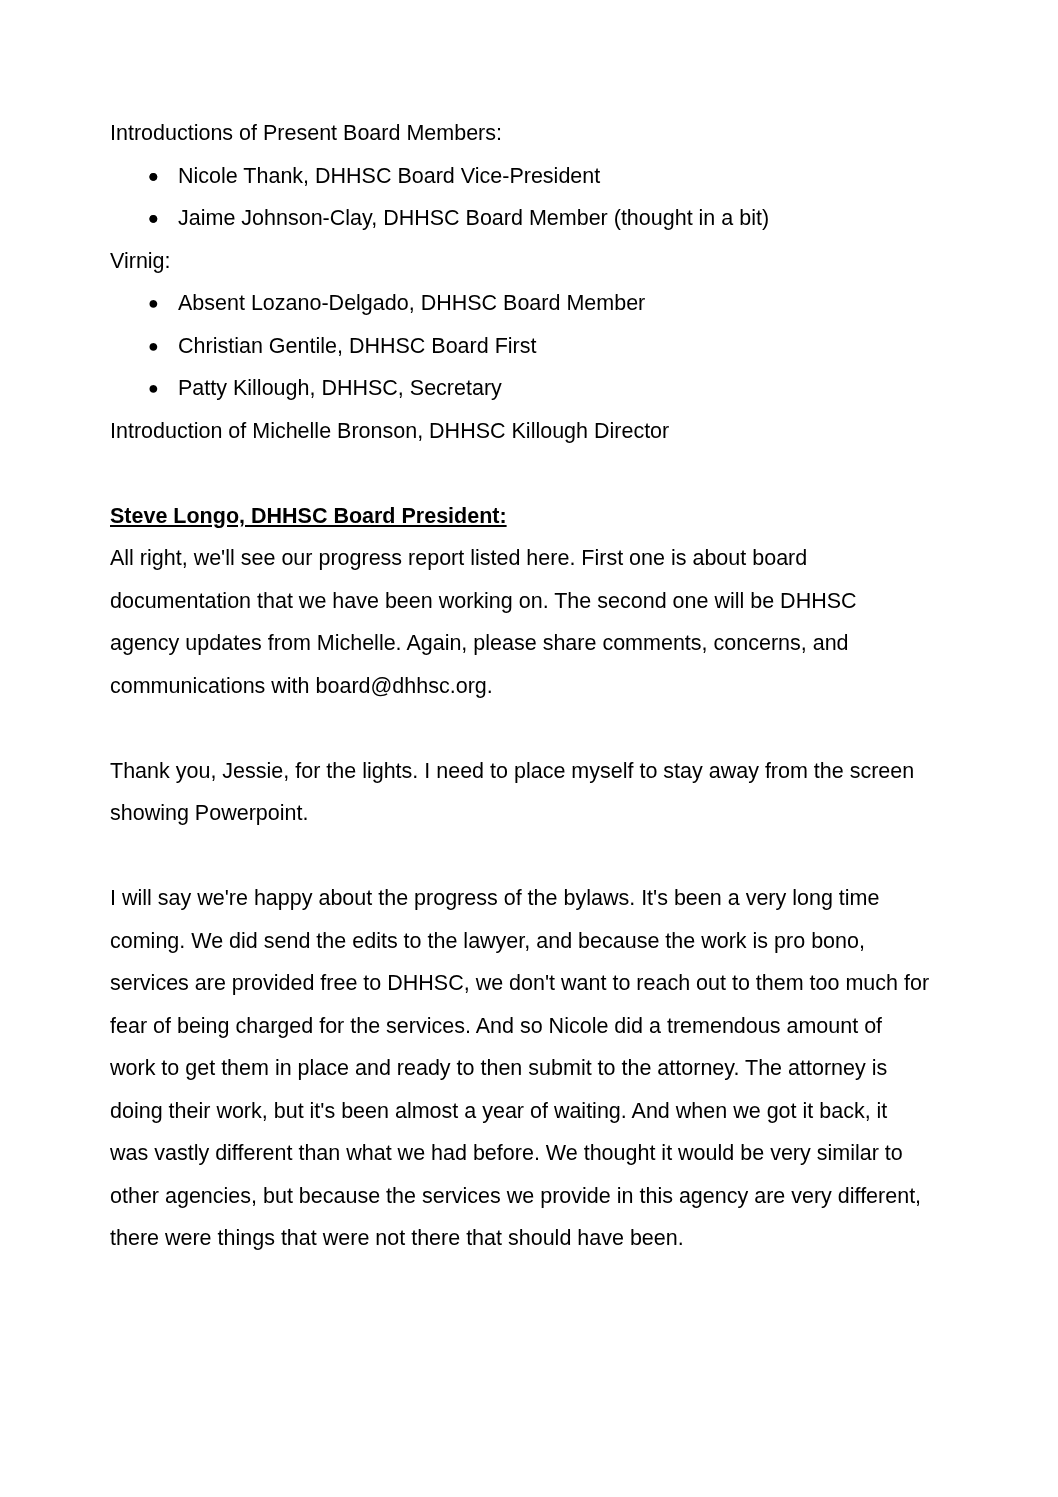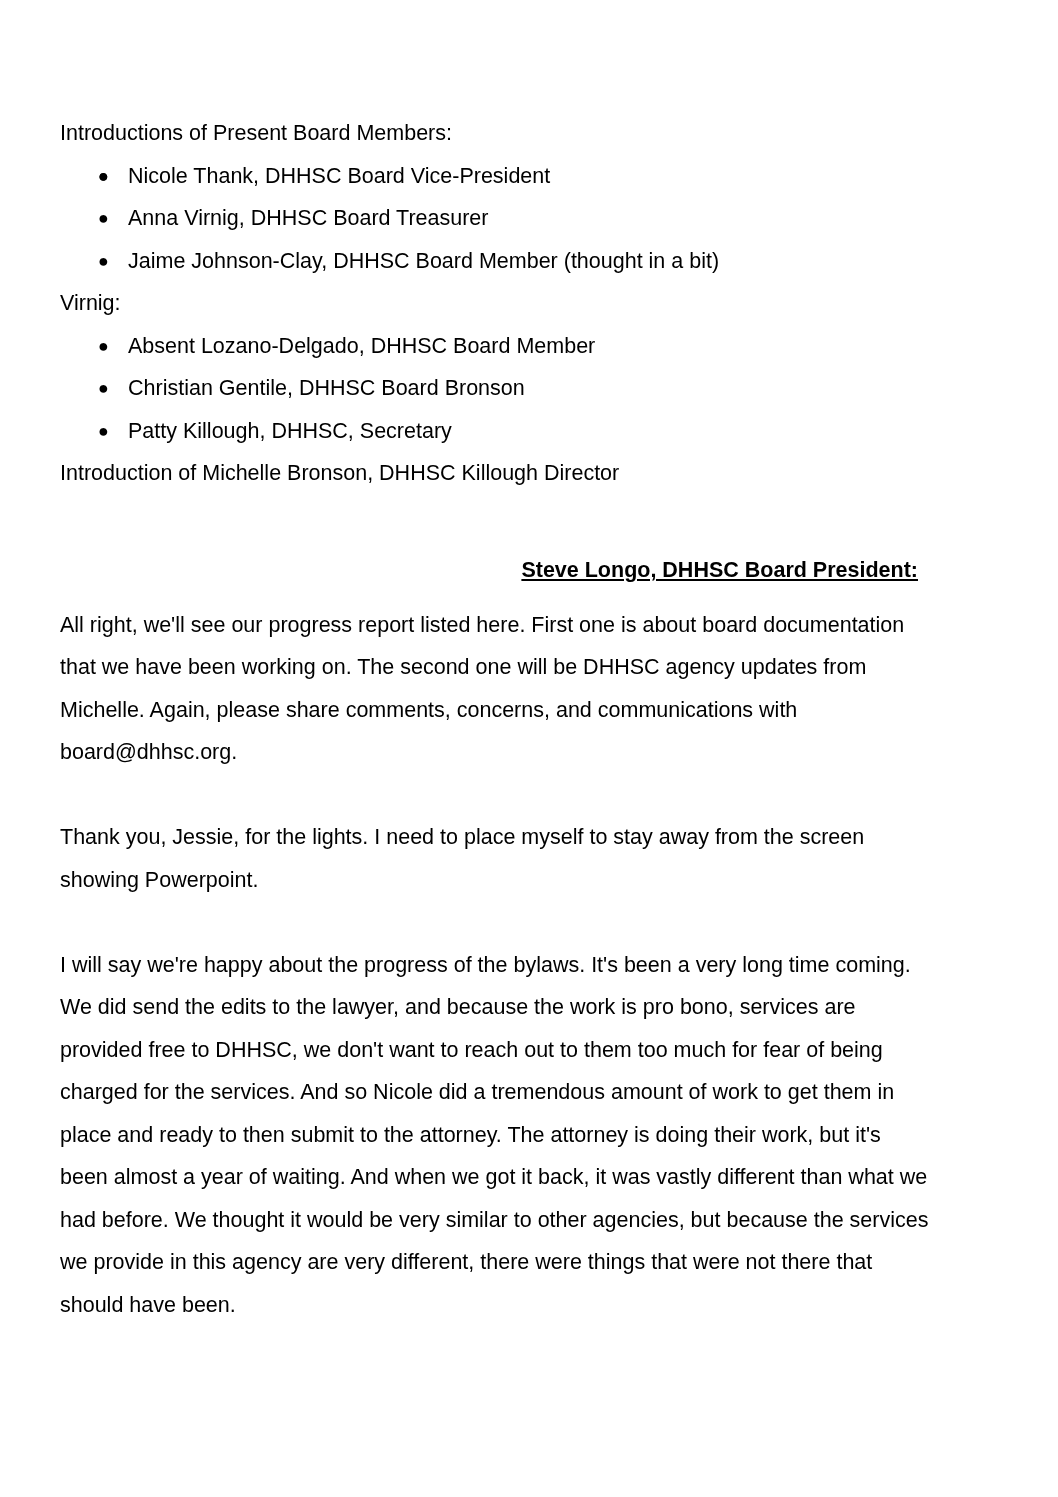--- a/index.html
+++ b/index.html
@@ -10,21 +10,21 @@
   body {
     font-family: "Liberation Sans", sans-serif;
     color: #000000;
   }
   .page {
     position: relative;
     width: 1058px;
     height: 1497px;
     background: #ffffff;
     box-sizing: border-box;
-    padding: 112px 128px 0 60px;
+    padding: 112px 128px 0 110px;
     overflow: hidden;
   }
   .doc-body {
     font-size: 21.5px;
     line-height: 42.5px;
   }
   p.para {
     margin: 0;
   }
   p.blank {
@@ -46,40 +46,39 @@
     left: 38px;
     top: 0;
     width: 10px;
     height: 42.5px;
     line-height: 42.5px;
     font-size: 18px;
   }
   .speaker {
     font-weight: bold;
     text-decoration: underline;
-    margin: 12px;
-    text-align: right;
+    margin: 0;
   }
 </style>
 </head>
 <body>
 
 <div class="page">
   <div class="doc-body" id="doc-body">
       <p class="para">Introductions of Present Board Members:</p>
       <ul class="bullets">
         <li><span class="dot">●</span></li>
         <li><span class="dot">●</span><span>Nicole Thank, DHHSC Board Vice-President</span></li>
-        <li><span class="dot">●</span><span>Anna Virnig, DHHSC Board Treasurer</span></li>
+        <li><span class="dot">●</span></li>
         <li><span class="dot">●</span><span>Jaime Johnson-Clay, DHHSC Board Member (thought in a bit)</span></li>
       </ul>
       <p class="para">Virnig:</p>
       <ul class="bullets">
         <li><span class="dot">●</span><span>Absent Lozano-Delgado, DHHSC Board Member</span></li>
-        <li><span class="dot">●</span><span>Christian Gentile, DHHSC Board Bronson</span></li>
+        <li><span class="dot">●</span><span>Christian Gentile, DHHSC Board First</span></li>
         <li><span class="dot">●</span><span>Patty Killough, DHHSC, Secretary</span></li>
       </ul>
       <p class="para">Introduction of Michelle Bronson, DHHSC Killough Director</p>
       <p class="blank"></p>
       <p class="speaker">Steve Longo, DHHSC Board President:</p>
       <p class="para">All right, we'll see our progress report listed here. First one is about board documentation that we have been working on. The second one will be DHHSC agency updates from Michelle. Again, please share comments, concerns, and communications with board@dhhsc.org.</p>
       <p class="blank"></p>
       <p class="para">Thank you, Jessie, for the lights. I need to place myself to stay away from the screen showing Powerpoint.</p>
       <p class="blank"></p>
       <p class="para">I will say we're happy about the progress of the bylaws. It's been a very long time coming. We did send the edits to the lawyer, and because the work is pro bono, services are provided free to DHHSC, we don't want to reach out to them too much for fear of being charged for the services. And so Nicole did a tremendous amount of work to get them in place and ready to then submit to the attorney. The attorney is doing their work, but it's been almost a year of waiting. And when we got it back, it was vastly different than what we had before. We thought it would be very similar to other agencies, but because the services we provide in this agency are very different, there were things that were not there that should have been.</p>

